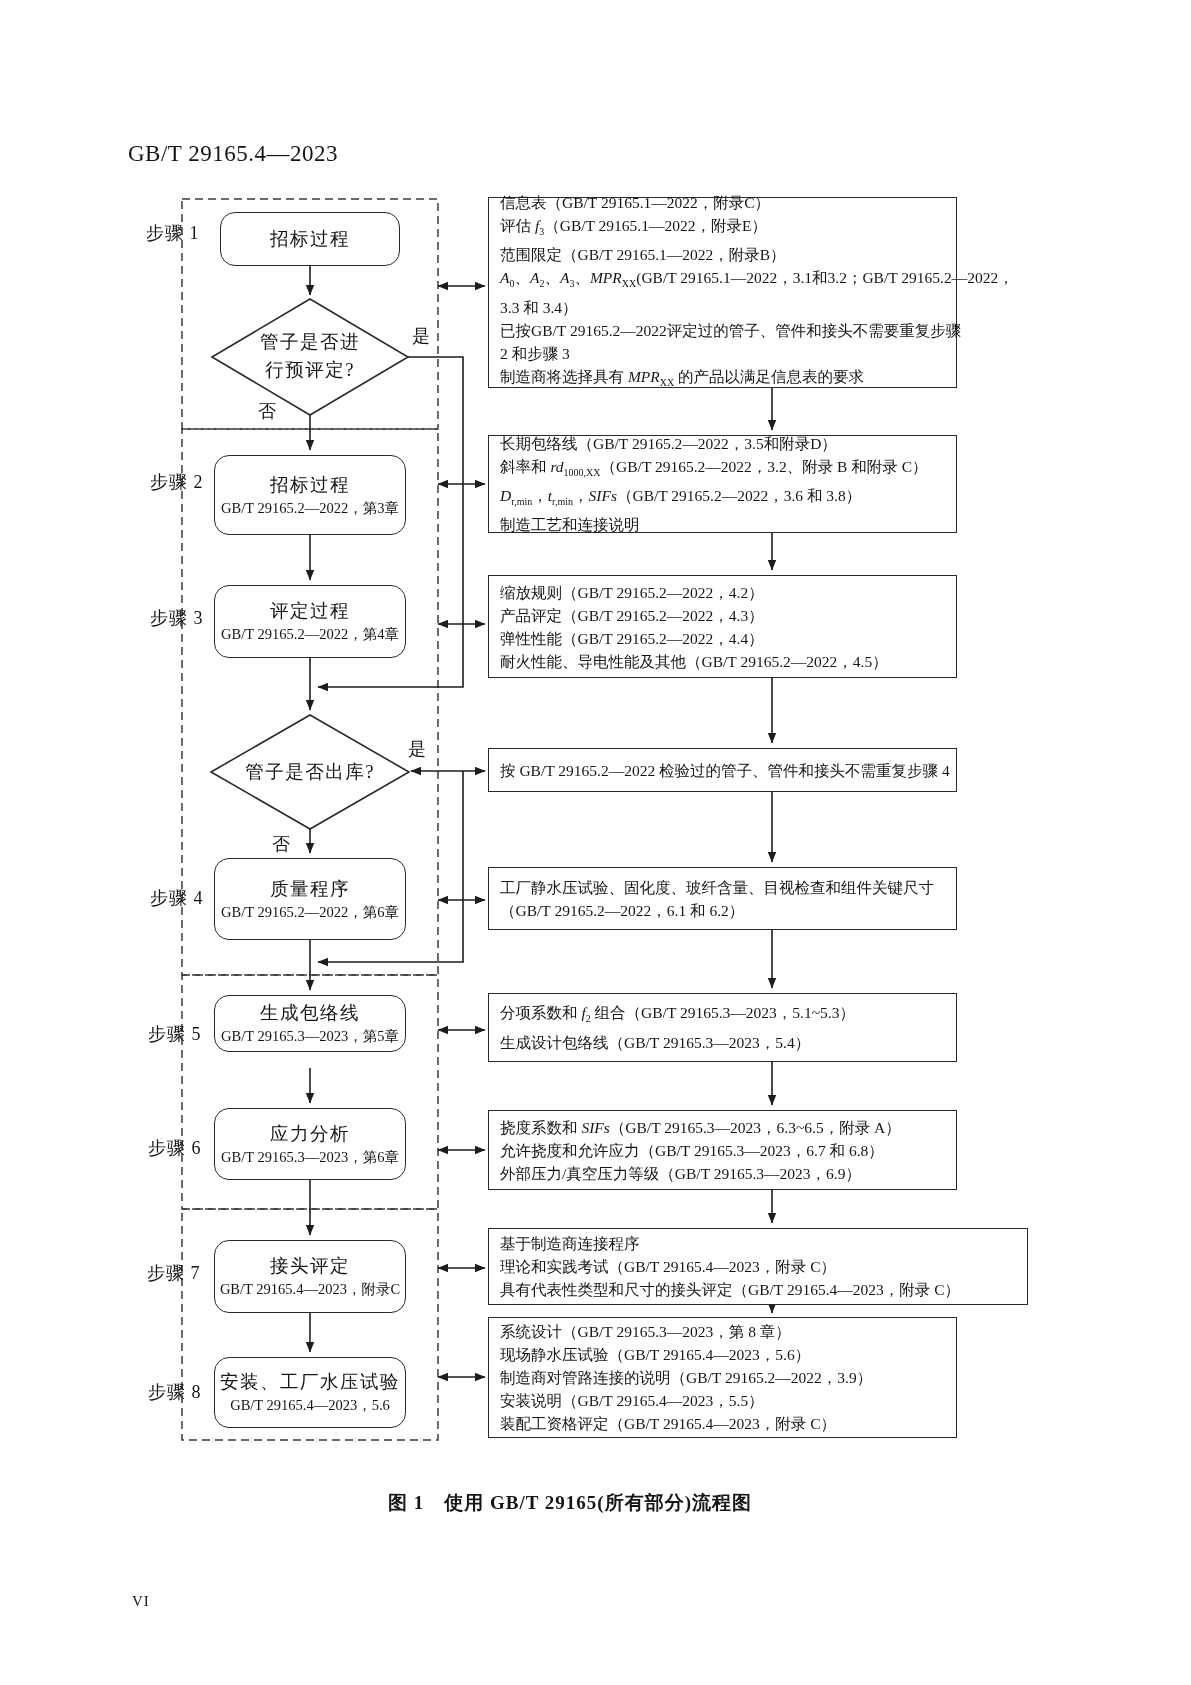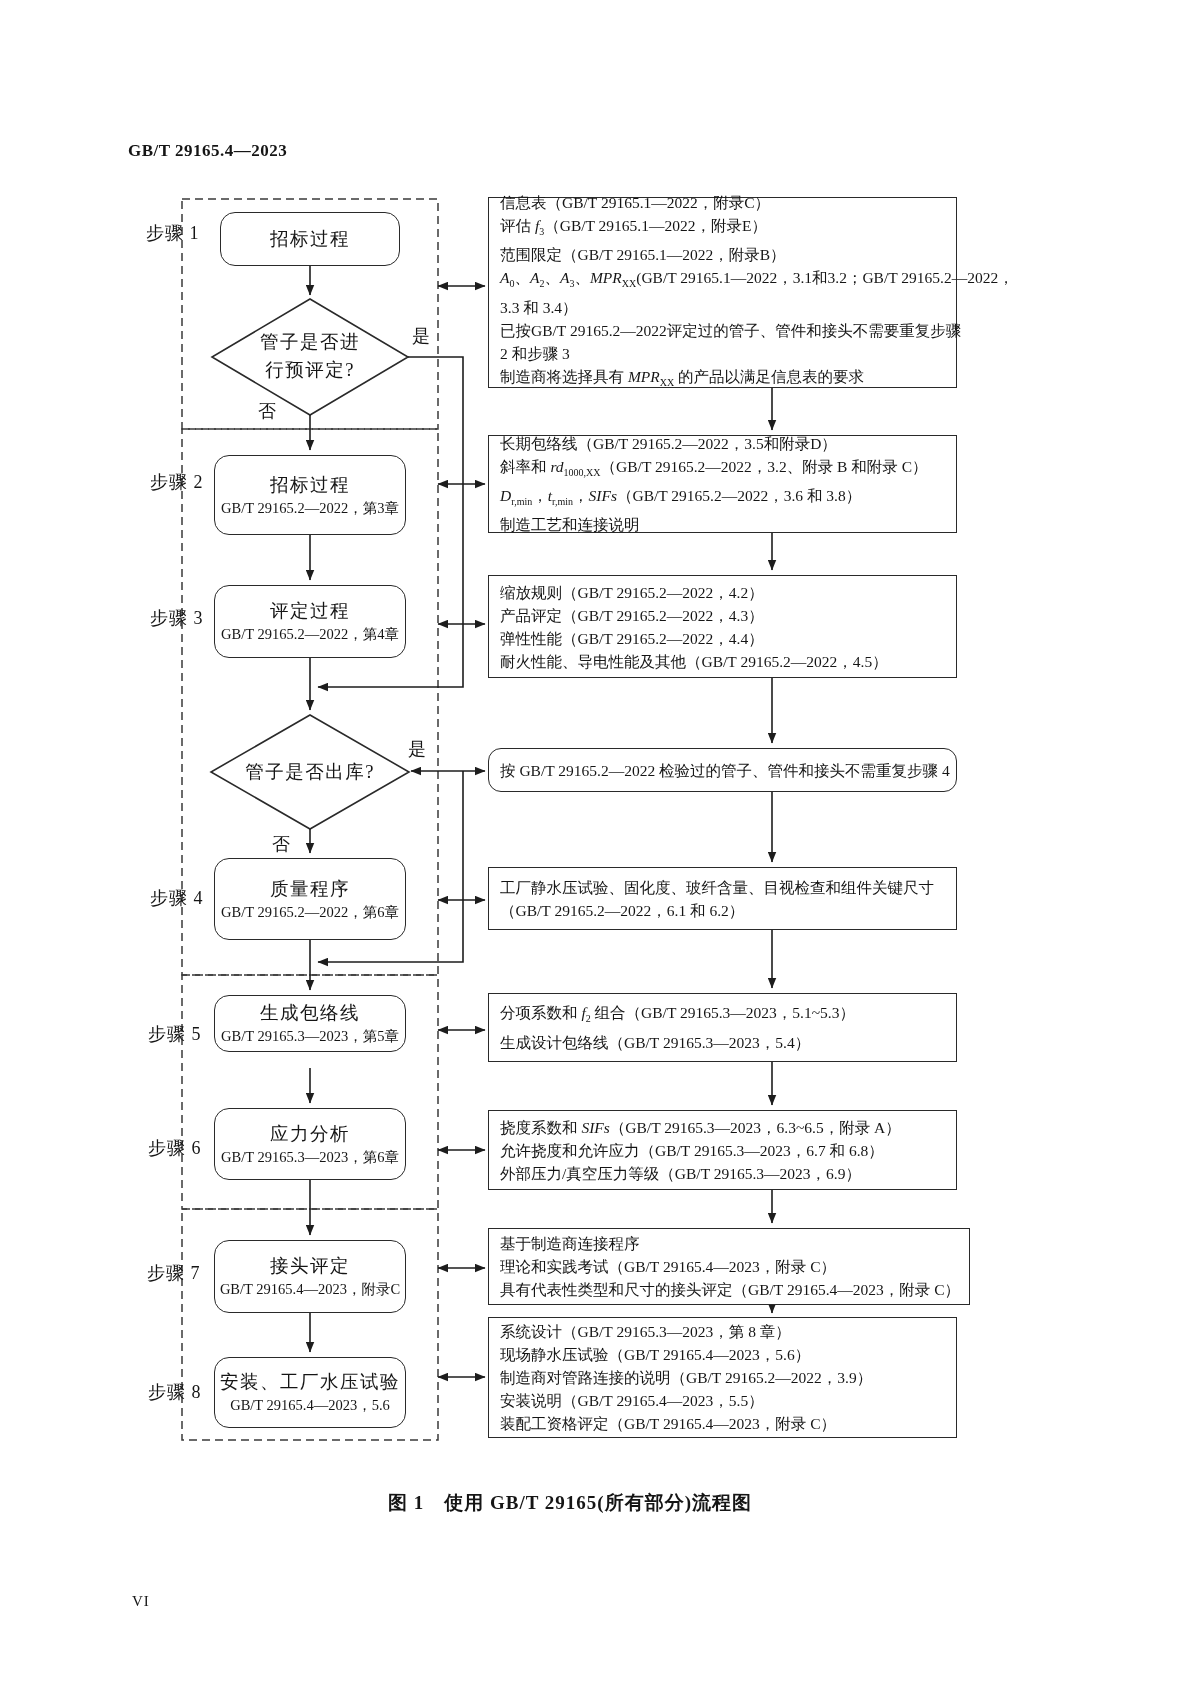--- a/index.html
+++ b/index.html
@@ -1,20 +1,20 @@
 <!DOCTYPE html>
 <html><head>
 <meta charset="utf-8">
 <style>
   html,body{margin:0;padding:0;background:#e8e8e8;}
   #page{position:relative;width:1191px;height:1685px;background:#ffffff;
         font-family:"Liberation Serif","DejaVu Serif",serif;color:#151515;overflow:hidden;}
   #page svg{position:absolute;left:0;top:0;z-index:1;}
   .abs{position:absolute;z-index:2;}
-  .doc-number{font-size:17px;font-weight:bold;letter-spacing:.5px;text-align:right;}
+  .doc-number{font-size:23px;font-weight:normal;letter-spacing:.5px;text-align:right;}
   .step-label{font-size:18px;letter-spacing:1px;white-space:nowrap;}
   .node{position:absolute;z-index:2;box-sizing:border-box;border:1.6px solid #2a2a2a;border-radius:15px;
         background:#fff;display:flex;flex-direction:column;align-items:center;justify-content:center;
         text-align:center;}
   .node .t{font-size:18.5px;letter-spacing:1.5px;line-height:24px;white-space:nowrap;}
   .node .r{font-size:14.5px;line-height:19px;margin-top:2px;white-space:nowrap;}
   .dmtext{position:absolute;z-index:2;text-align:center;font-size:18.5px;line-height:28px;
           letter-spacing:1.5px;white-space:nowrap;}
   .branch{position:absolute;z-index:2;font-size:18px;}
   .rbox{position:absolute;z-index:2;box-sizing:border-box;border:1.6px solid #2a2a2a;background:#fff;
@@ -163,41 +163,41 @@
     <div>制造工艺和连接说明</div>
   </div>
 
   <div class="rbox" style="left:488px;top:575px;width:469px;height:103px;">
     <div>缩放规则（GB/T 29165.2—2022，4.2）</div>
     <div>产品评定（GB/T 29165.2—2022，4.3）</div>
     <div>弹性性能（GB/T 29165.2—2022，4.4）</div>
     <div>耐火性能、导电性能及其他（GB/T 29165.2—2022，4.5）</div>
   </div>
 
-  <div class="rbox" style="left:488px;top:748px;width:469px;height:44px;border-radius:13px;">
+  <div class="rbox" style="left:488px;top:748px;width:469px;height:44px;">
     <div>按 GB/T 29165.2—2022 检验过的管子、管件和接头不需重复步骤 4</div>
   </div>
 
   <div class="rbox" style="left:488px;top:867px;width:469px;height:63px;">
     <div>工厂静水压试验、固化度、玻纤含量、目视检查和组件关键尺寸</div>
     <div>（GB/T 29165.2—2022，6.1 和 6.2）</div>
   </div>
 
   <div class="rbox" style="left:488px;top:993px;width:469px;height:69px;">
     <div>分项系数和 <i>f</i><sub>2</sub> 组合（GB/T 29165.3—2023，5.1~5.3）</div>
     <div>生成设计包络线（GB/T 29165.3—2023，5.4）</div>
   </div>
 
   <div class="rbox" style="left:488px;top:1110px;width:469px;height:80px;">
     <div>挠度系数和 <i>SIFs</i>（GB/T 29165.3—2023，6.3~6.5，附录 A）</div>
     <div>允许挠度和允许应力（GB/T 29165.3—2023，6.7 和 6.8）</div>
     <div>外部压力/真空压力等级（GB/T 29165.3—2023，6.9）</div>
   </div>
 
-  <div class="rbox" style="left:488px;top:1228px;width:482px;height:77px;">
+  <div class="rbox" style="left:488px;top:1228px;width:540px;height:77px;">
     <div>基于制造商连接程序</div>
     <div>理论和实践考试（GB/T 29165.4—2023，附录 C）</div>
     <div>具有代表性类型和尺寸的接头评定（GB/T 29165.4—2023，附录 C）</div>
   </div>
 
   <div class="rbox" style="left:488px;top:1317px;width:469px;height:121px;">
     <div>系统设计（GB/T 29165.3—2023，第 8 章）</div>
     <div>现场静水压试验（GB/T 29165.4—2023，5.6）</div>
     <div>制造商对管路连接的说明（GB/T 29165.2—2022，3.9）</div>
     <div>安装说明（GB/T 29165.4—2023，5.5）</div>

